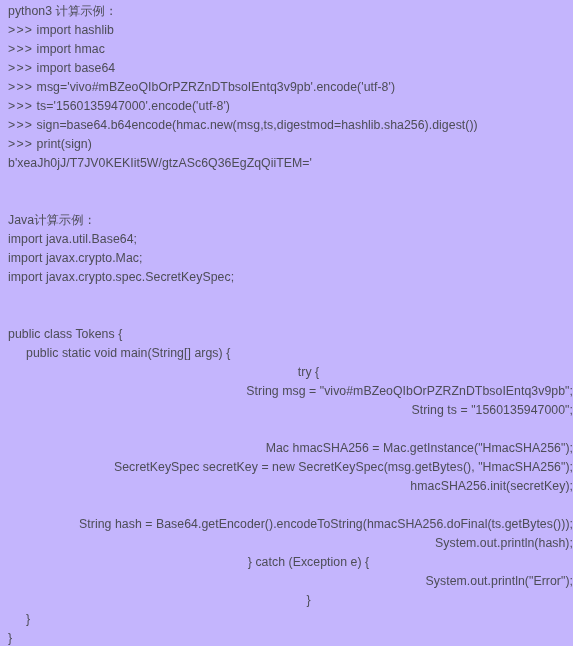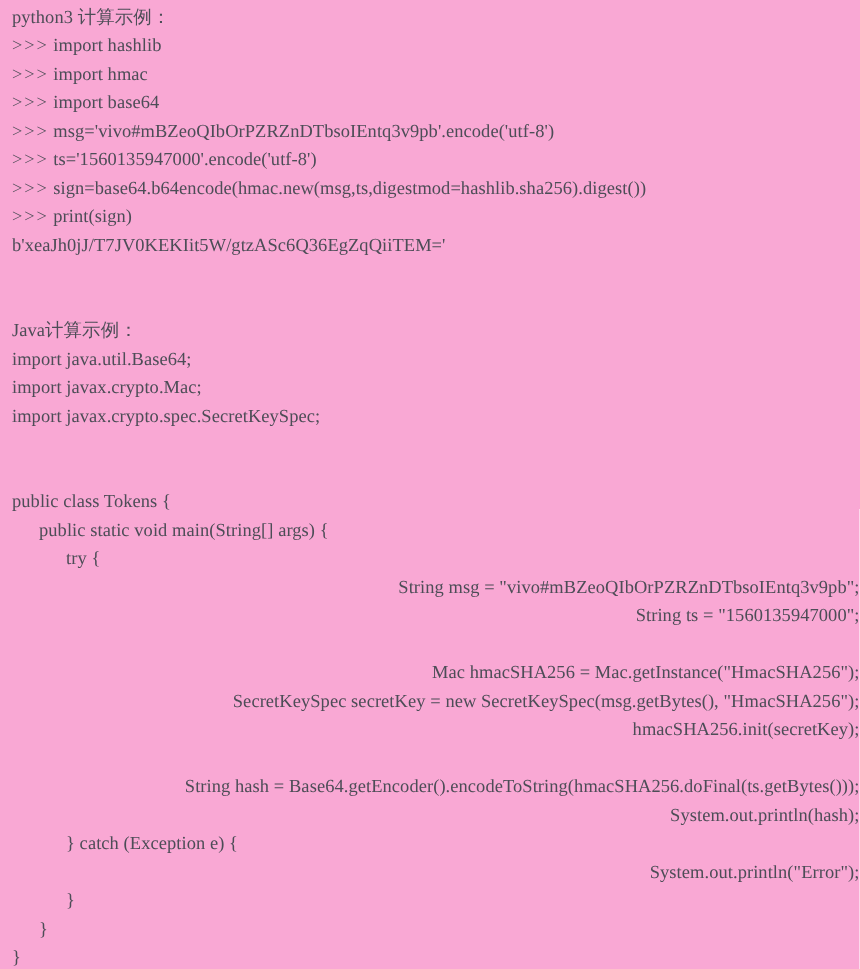--- a/index.html
+++ b/index.html
@@ -11,24 +11,23 @@
   body {
     width: 573px;
     height: 646px;
     overflow: hidden;
     font-family: "Liberation Sans", "DejaVu Sans", sans-serif;
   }
   #doc {
     position: relative;
     width: 573px;
     height: 646px;
-    background: #f9a8d4;
+    background: #c4b5fd;
     padding: 0;
     box-sizing: border-box;
-    font-family: Liberation Serif, serif;
   }
   .code-block {
     padding: 2px 0 0 8px;
     color: #4d4d57;
     font-size: 12.3px;
     line-height: 19px;
     white-space: pre;
     letter-spacing: 0.05px;
   }
   .line {
@@ -36,21 +35,21 @@
     white-space: pre;
     color: #4d4d57;
   }
   .line.blank {
     height: 19px;
   }
   .prompt {
     letter-spacing: 1.2px;
   }
   .ind1 { padding-left: 18px; }
-  .ind2 { padding-left: 36px; }
+  .ind2 { padding-left: 36px; text-align: center; }
   .ind3 { padding-left: 54px; text-align: right; }
 </style>
 </head>
 <body>
 
 <div id="doc">
   <div class="code-block" id="code-block"><div class="line">python3 计算示例：</div><div class="line"><span class="prompt">&gt;&gt;&gt;</span> import hashlib</div><div class="line"><span class="prompt">&gt;&gt;&gt;</span> import hmac</div><div class="line"><span class="prompt">&gt;&gt;&gt;</span> import base64</div><div class="line"><span class="prompt">&gt;&gt;&gt;</span> msg='vivo#mBZeoQIbOrPZRZnDTbsoIEntq3v9pb'.encode('utf-8')</div><div class="line"><span class="prompt">&gt;&gt;&gt;</span> ts='1560135947000'.encode('utf-8')</div><div class="line"><span class="prompt">&gt;&gt;&gt;</span> sign=base64.b64encode(hmac.new(msg,ts,digestmod=hashlib.sha256).digest())</div><div class="line"><span class="prompt">&gt;&gt;&gt;</span> print(sign)</div><div class="line">b'xeaJh0jJ/T7JV0KEKIit5W/gtzASc6Q36EgZqQiiTEM='</div><div class="line blank"></div><div class="line blank"></div><div class="line">Java计算示例：</div><div class="line">import java.util.Base64;</div><div class="line">import javax.crypto.Mac;</div><div class="line">import javax.crypto.spec.SecretKeySpec;</div><div class="line blank"></div><div class="line blank"></div><div class="line">public class Tokens {</div><div class="line ind1">public static void main(String[] args) {</div><div class="line ind2">try {</div><div class="line ind3">String msg = "vivo#mBZeoQIbOrPZRZnDTbsoIEntq3v9pb";</div><div class="line ind3">String ts = "1560135947000";</div><div class="line blank"></div><div class="line ind3">Mac hmacSHA256 = Mac.getInstance("HmacSHA256");</div><div class="line ind3">SecretKeySpec secretKey = new SecretKeySpec(msg.getBytes(), "HmacSHA256");</div><div class="line ind3">hmacSHA256.init(secretKey);</div><div class="line blank"></div><div class="line ind3">String hash = Base64.getEncoder().encodeToString(hmacSHA256.doFinal(ts.getBytes()));</div><div class="line ind3">System.out.println(hash);</div><div class="line ind2">} catch (Exception e) {</div><div class="line ind3">System.out.println("Error");</div><div class="line ind2">}</div><div class="line ind1">}</div><div class="line">}</div></div>
 </div>
 
 </body></html>

